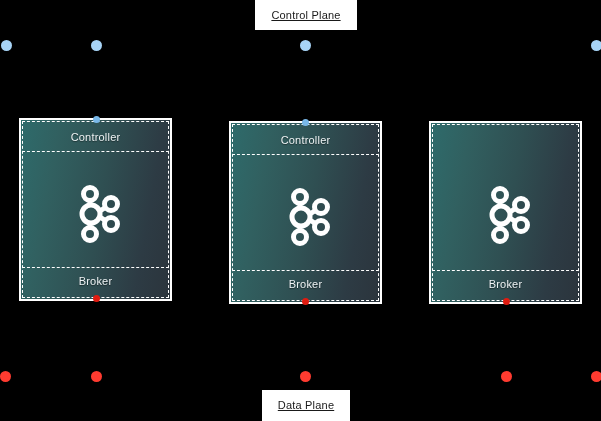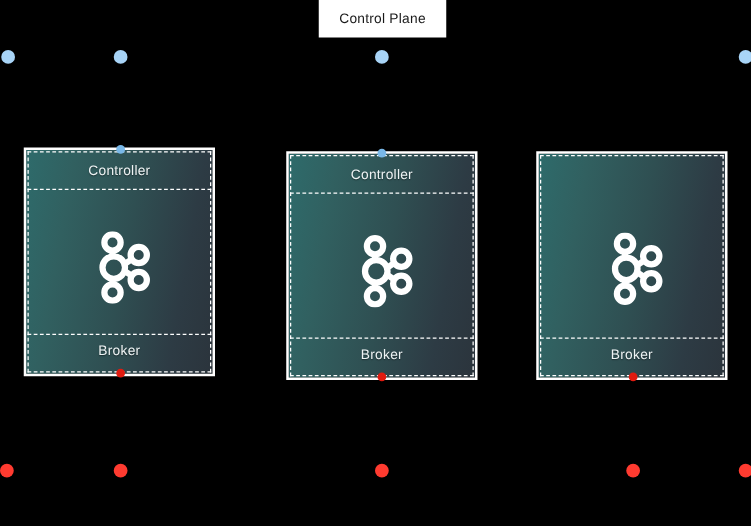--- a/index.html
+++ b/index.html
@@ -7,21 +7,21 @@
     width:601px;height:421px;position:relative;overflow:hidden;
     font-family:"Liberation Sans","DejaVu Sans",sans-serif;
     background:#000;
   }
   .stage{position:absolute;inset:0;}
 
   
   .plane-label{
     position:absolute;background:#ffffff;color:#1a1a1a;
     font-size:11px;line-height:30px;text-align:center;
-    letter-spacing:.2px;white-space:nowrap;
+    letter-spacing:.2px;white-space:nowrap;text-decoration:underline;
   }
 
   
   .dot{position:absolute;border-radius:50%;}
   .dot.blue{background:#a8d4f7;width:11px;height:11px;}
   .dot.red{background:#ff3b30;width:11px;height:11px;}
   .dot.small-blue{background:#79b8e8;width:7px;height:7px;}
   .dot.small-red{background:#e01b10;width:7px;height:7px;}
 
   
@@ -147,14 +147,15 @@
     </div>
 
   <div id="data-dots">
       <div class="dot red" style="left: -0.5px; top: 370.5px;"></div>
       <div class="dot red" style="left: 90.5px; top: 370.5px;"></div>
       <div class="dot red" style="left: 299.5px; top: 370.5px;"></div>
       <div class="dot red" style="left: 500.5px; top: 370.5px;"></div>
       <div class="dot red" style="left: 590.5px; top: 370.5px;"></div>
     </div>
 
+  <div class="plane-label" id="data-plane-label" style="left: 262px; top: 390px; width: 88px; height: 31px; line-height: 31px;">Data Plane</div>
 
 </div>
 
 </body></html>

